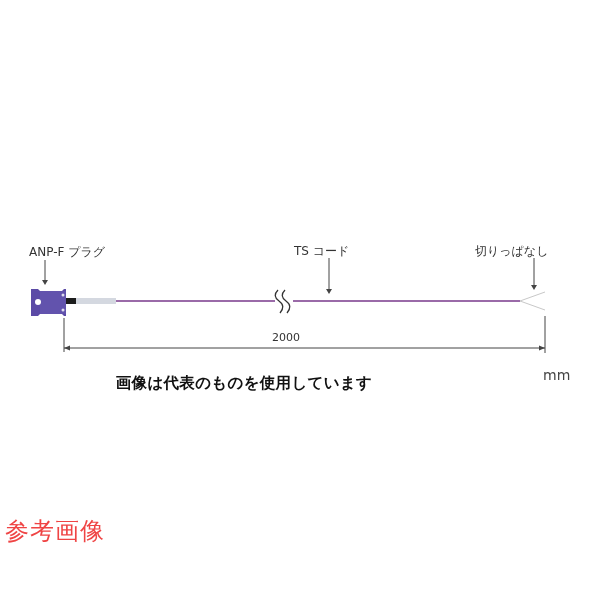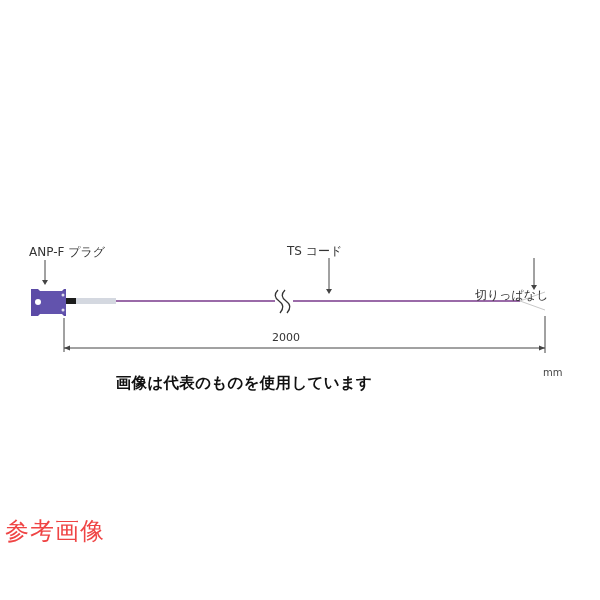--- a/index.html
+++ b/index.html
@@ -1,20 +1,20 @@
 <!DOCTYPE html>
 <html><head>
   <meta charset="utf-8">
   <style>
     html, body { margin: 0; padding: 0; background: #ffffff; }
     body { width: 600px; height: 600px; position: relative; overflow: hidden; font-family: "DejaVu Sans", sans-serif; color: #222; }
     .label { position: absolute; font-size: 12px; color: #333; white-space: nowrap; }
     .caption { position: absolute; left: 0; width: 488px; top: 373px; text-align: center; font-size: 15.5px; font-weight: bold; color: #111; letter-spacing: 0.3px; }
     .ref { position: absolute; left: 5px; top: 515px; font-size: 24px; color: #ef4444; letter-spacing: 1px; }
-    .unit { position: absolute; left: 543px; top: 367px; font-size: 10px; color: #444; }
+    .unit { position: absolute; left: 543px; top: 367px; font-size: 14px; color: #444; }
     .dim-value { position: absolute; left: 272px; top: 331px; font-size: 11px; color: #333; }
     svg.diagram { position: absolute; left: 0; top: 0; }
   </style>
 </head>
 <body>
 
 <svg class="diagram" width="600" height="600" viewBox="0 0 600 600">
 
   <g>
     <line x1="45" y1="260" x2="45" y2="282" stroke="#444" stroke-width="1"></line>
@@ -59,20 +59,20 @@
   <g>
     <line x1="64" y1="318" x2="64" y2="352" stroke="#444" stroke-width="1"></line>
     <line x1="545" y1="316" x2="545" y2="353" stroke="#444" stroke-width="1"></line>
     <line x1="64" y1="348" x2="545" y2="348" stroke="#444" stroke-width="1"></line>
     <polygon points="64,348 70,345.5 70,350.5" fill="#444"></polygon>
     <polygon points="545,348 539,345.5 539,350.5" fill="#444"></polygon>
   </g>
 </svg>
 
 <div class="label" style="left:29px; top:244px;">ANP-F プラグ</div>
-<div class="label" style="left:287px; top:243px;">TS コード</div>
-<div class="label" style="left:475px; top:243px;margin-top:44px;">切りっぱなし</div>
+<div class="label" style="left:294px; top:243px;">TS コード</div>
+<div class="label" style="left:475px; top:243px;">切りっぱなし</div>
 
 <div class="dim-value">2000</div>
 <div class="unit">mm</div>
 
 <div class="caption">画像は代表のものを使用しています</div>
 <div class="ref">参考画像</div>
 
 </body></html>

